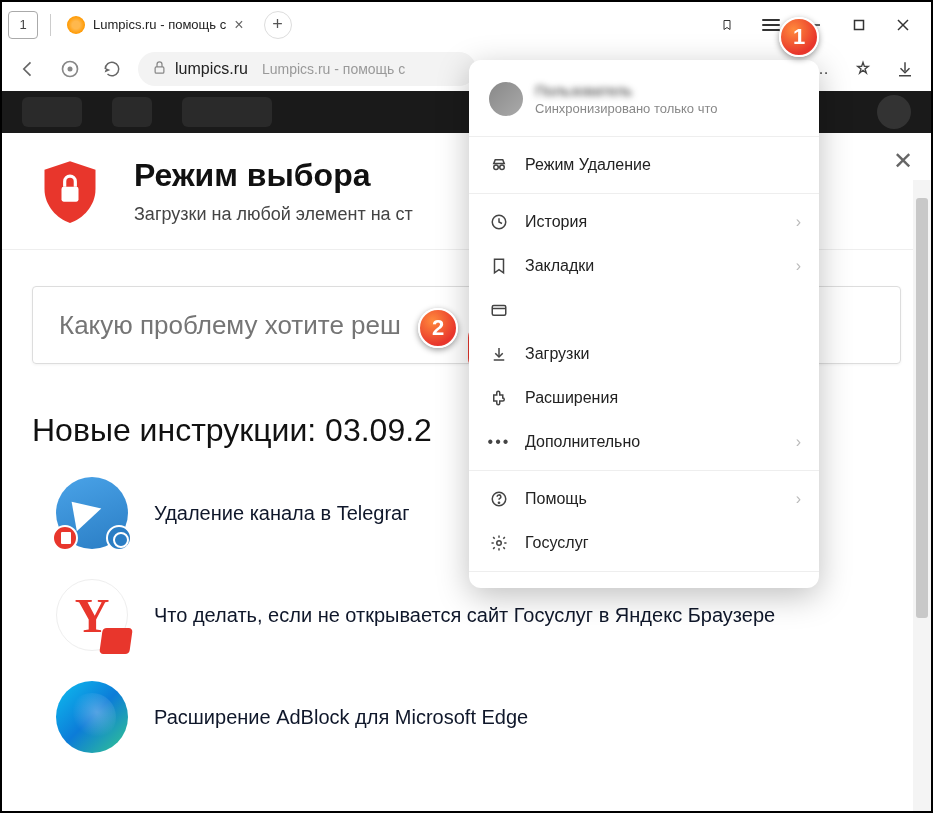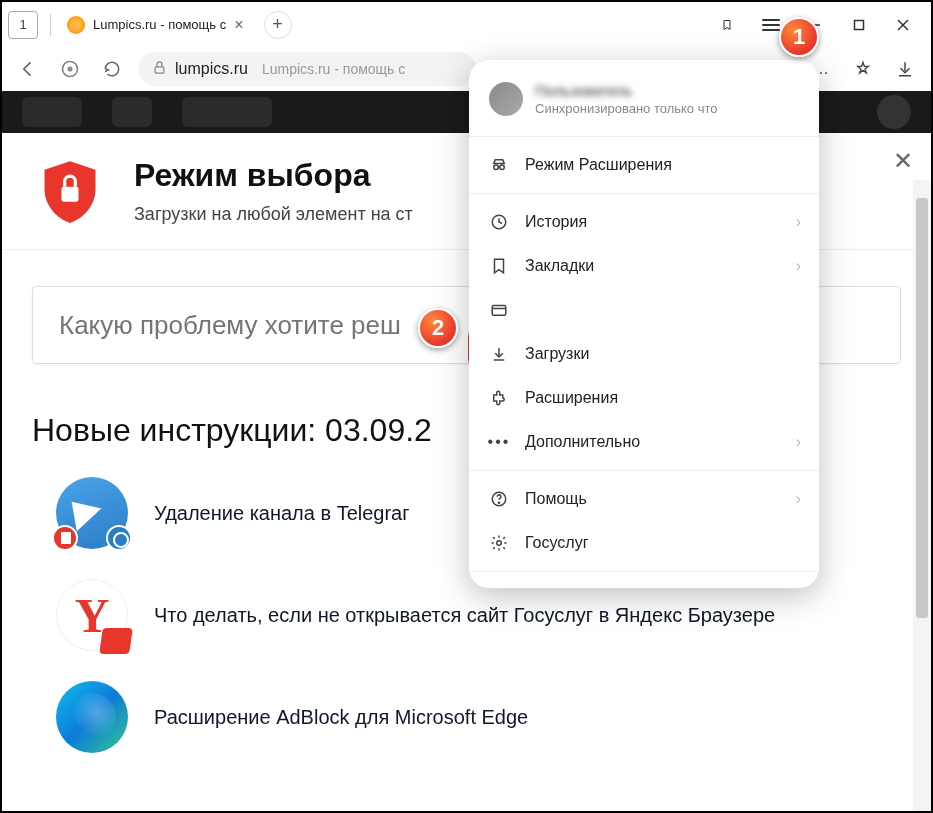--- a/index.html
+++ b/index.html
@@ -34,21 +34,21 @@
 .notice-title{font-size:32px;font-weight:bold;color:#111;margin-bottom:10px;}
 .notice-sub{font-size:18px;color:#444;}
 .notice-link{text-decoration:underline;color:#222;margin-left:4px;}
 .notice-close{position:absolute;right:12px;top:12px;font-size:24px;color:#666;width:32px;height:32px;display:flex;align-items:center;justify-content:center;}
 .search-box{margin:36px 30px 0 30px;border:1px solid #ddd;border-radius:4px;height:78px;display:flex;align-items:center;padding:0 26px;box-shadow:0 1px 3px rgba(0,0,0,.05);}
 .search-box input{border:none;outline:none;font-size:26px;color:#999;width:100%;background:transparent;}
 .section-h{font-size:32px;color:#111;margin:48px 30px 28px 30px;font-weight:normal;}
 .article{display:flex;align-items:center;margin:0 30px 30px 54px;gap:26px;}
 .art-icon{width:72px;height:72px;border-radius:50%;flex-shrink:0;position:relative;}
 .art-title{font-size:20px;color:#0f172a;line-height:1.4;}
-.menu{position:absolute;top:58px;right:112px;width:350px;background:#fff;border-radius:20px;box-shadow:0 8px 32px rgba(0,0,0,.25);padding:12px 0 10px 0;z-index:100;}
+.menu{position:absolute;top:58px;right:112px;width:350px;background:#fff;border-radius:12px;box-shadow:0 8px 32px rgba(0,0,0,.25);padding:12px 0 10px 0;z-index:100;}
 .menu-profile{display:flex;align-items:center;padding:10px 20px 14px 20px;gap:12px;}
 .avatar{width:34px;height:34px;border-radius:50%;background:linear-gradient(135deg,#888,#aaa);flex-shrink:0;}
 .prof-name{font-size:15px;color:#333;filter:blur(3px);margin-bottom:2px;}
 .prof-sub{font-size:13px;color:#888;}
 .menu-sep{height:1px;background:#eee;margin:6px 0;}
 .menu-item{display:flex;align-items:center;padding:12px 20px;gap:16px;font-size:16px;color:#222;position:relative;}
 .menu-item .mi-icon{width:20px;height:20px;display:flex;align-items:center;justify-content:center;color:#444;flex-shrink:0;}
 .menu-item .chev{position:absolute;right:18px;color:#bbb;}
 .highlight-2{position:absolute;border:4px solid #e8362c;border-radius:14px;pointer-events:none;}
 .callout{position:absolute;width:40px;height:40px;border-radius:50%;background:radial-gradient(circle at 35% 30%,#ff8a3c,#e8362c 70%);border:2px solid #fff;box-shadow:0 2px 6px rgba(0,0,0,.4);display:flex;align-items:center;justify-content:center;color:#fff;font-size:22px;font-weight:bold;z-index:200;}
@@ -224,21 +224,21 @@
   <div class="menu-sep"></div>
   <div class="menu-item">
     <span class="mi-icon">
         <svg width="18" height="18" viewBox="0 0 24 24" fill="none" stroke="currentColor" stroke-width="2">
           <circle cx="8" cy="15" r="3"></circle>
           <circle cx="16" cy="15" r="3"></circle>
           <line x1="11" y1="15" x2="13" y2="15"></line>
           <path d="M5 10h14l-2-5H7z"></path>
         </svg>
       </span>
-    <span>Режим Расширения</span>
+    <span>Режим Удаление</span>
   </div>
   <div class="menu-sep"></div>
   <div class="menu-item">
     <span class="mi-icon">
         <svg width="18" height="18" viewBox="0 0 24 24" fill="none" stroke="currentColor" stroke-width="2">
           <circle cx="12" cy="12" r="9"></circle>
           <polyline points="12 7 12 12 16 14"></polyline>
         </svg>
       </span>
     <span>История</span>

